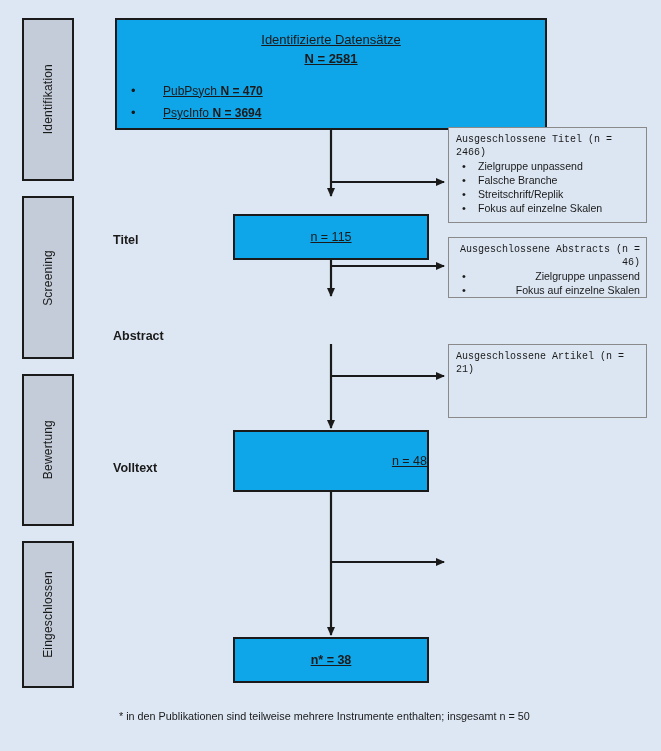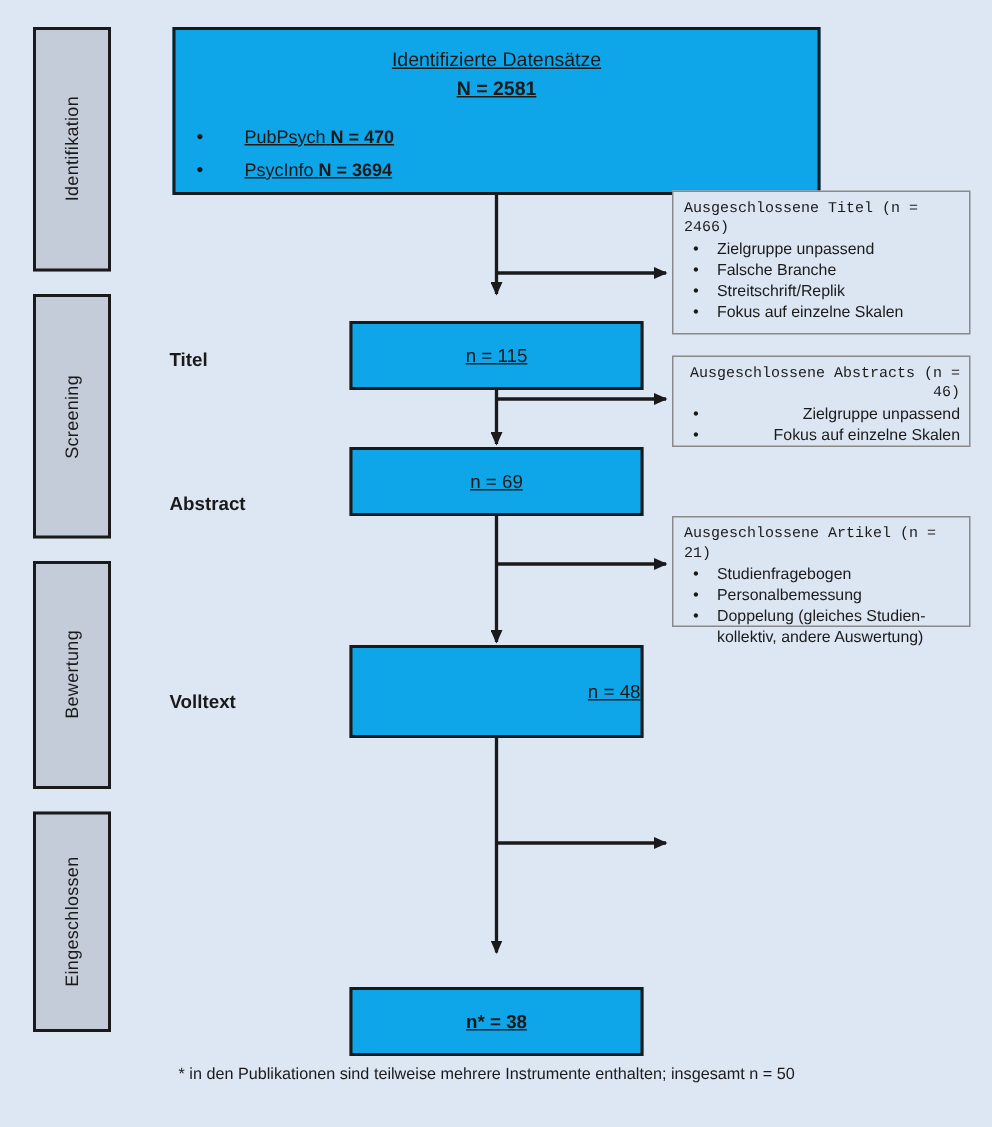--- a/index.html
+++ b/index.html
@@ -210,30 +210,27 @@
       </li>
     </ul>
   </div>
 
   <div class="stage-label" style="left:113px; top:217px;">Titel</div>
   <div class="flow-box center-value" style="left:233px; top:214px; width:196px; height:46px;">
     <span>n = 115</span>
   </div>
 
   <div class="stage-label" style="left:113px; top:313px;">Abstract</div>
-  <div class="flow-box center-value" style="left:233px; top:298px; width:196px; height:46px;">
-    <span>n = 69</span>
-  </div>
 
   <div class="stage-label" style="left:113px; top:445px;">Volltext</div>
   <div class="flow-box center-value" style="left:233px; top:430px; width:196px; height:62px;justify-content:flex-end;">
     <span>n = 48</span>
   </div>
 
-  <div class="flow-box center-value bold" style="left:233px; top:658px; width:196px; height:46px;">
+  <div class="flow-box center-value bold" style="left:233px; top:637px; width:196px; height:46px;">
     <span>n* = 38</span>
   </div>
 
   <div class="excl-box" style="left:448px; top:127px; width:199px; height:96px;">
     <div class="excl-title">Ausgeschlossene Titel (n = 2466)</div>
     <ul class="excl-list">
       <li>Zielgruppe unpassend</li>
       <li>Falsche Branche</li>
       <li>Streitschrift/Replik</li>
       <li>Fokus auf einzelne Skalen</li>
@@ -243,23 +240,18 @@
   <div class="excl-box" style="left:448px; top:237px; width:199px; height:61px;text-align:right;">
     <div class="excl-title">Ausgeschlossene Abstracts (n = 46)</div>
     <ul class="excl-list">
       <li>Zielgruppe unpassend</li>
       <li>Fokus auf einzelne Skalen</li>
     </ul>
   </div>
 
   <div class="excl-box" style="left:448px; top:344px; width:199px; height:74px;">
     <div class="excl-title">Ausgeschlossene Artikel (n = 21)</div>
-    <ul class="excl-list">
-      <li>Studienfragebogen</li>
-      <li>Personalbemessung</li>
-      <li>Doppelung (gleiches Studien- kollektiv, andere Auswertung)</li>
-    </ul>
   </div>
 
 
   <div class="footnote" style="left:119px; top:710px;">* in den Publikationen sind teilweise mehrere Instrumente enthalten; insgesamt n = 50</div>
 
 </div>
 
 </body></html>

